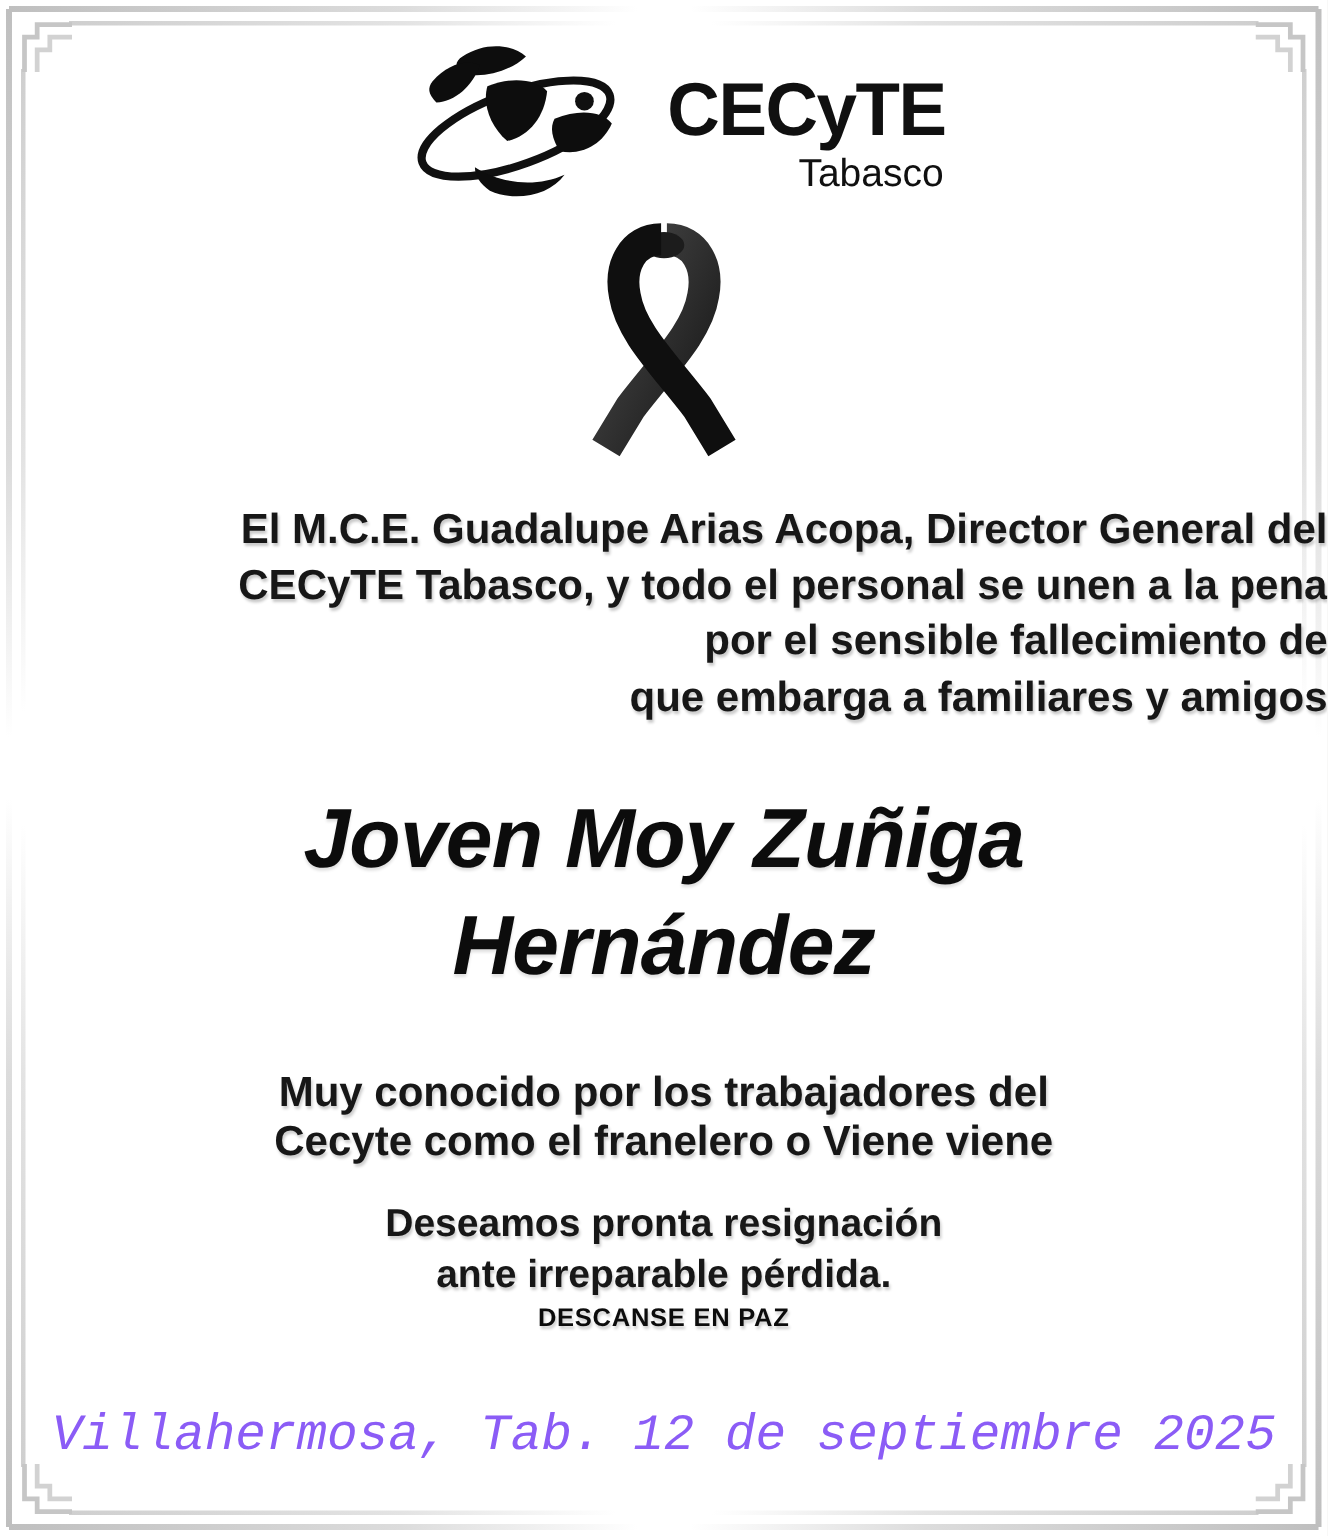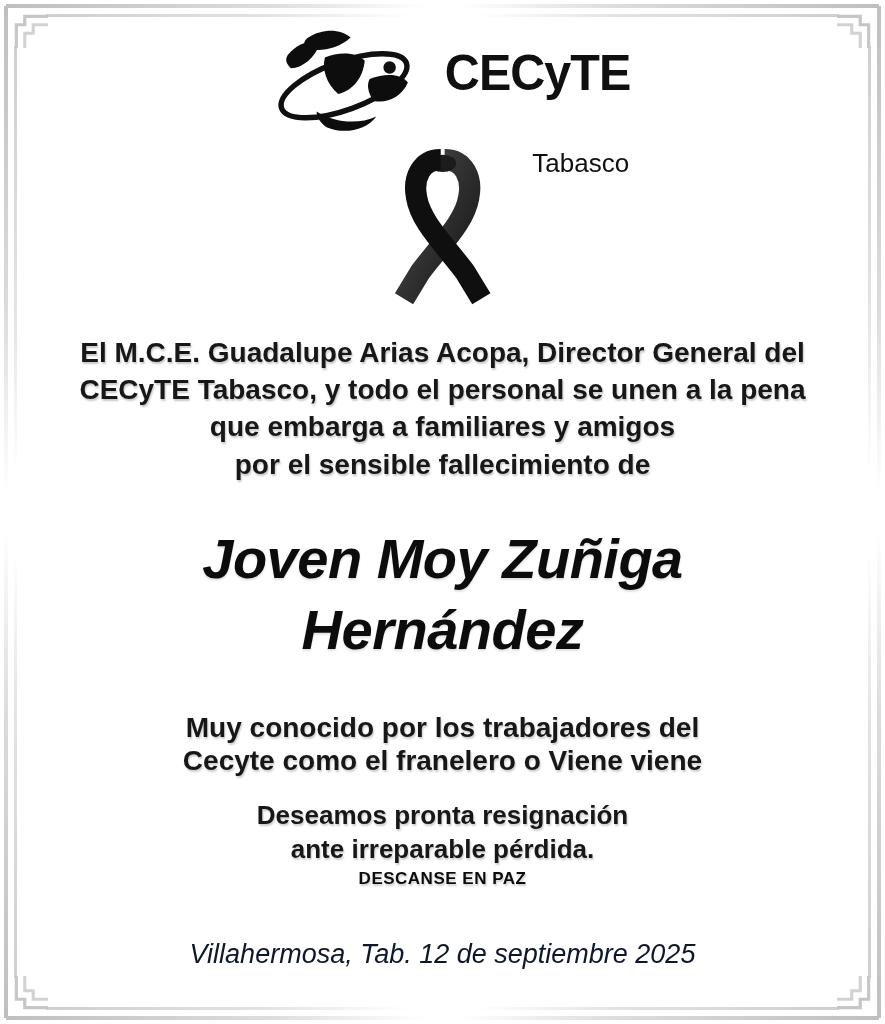--- a/index.html
+++ b/index.html
@@ -40,35 +40,36 @@
   .corner.br{bottom:10px;right:10px;transform:scale(-1,-1);}
 
   
   .content{position:relative;height:100%;text-align:center;}
 
   .logo-row{
     display:flex;align-items:flex-start;justify-content:center;
     padding-top:26px;gap:6px;height:118px;
   }
   .logo-mark{width:184px;height:112px;flex:none;}
-  .logo-text{display:flex;flex-direction:column;align-items:flex-end;padding-top:22px;gap:48px;}
+  .logo-text{display:flex;flex-direction:column;align-items:flex-end;padding-top:22px;}
   .logo-name{
     font-size:50px;font-weight:bold;letter-spacing:-1px;line-height:1;
     transform:scaleX(.97);color:#101010;
   }
   .logo-sub{font-size:26px;font-weight:normal;color:#101010;margin-top:2px;padding-right:4px;margin-left:15px;}
 
   .ribbon-wrap{height:176px;margin-top:2px;}
   .ribbon-wrap svg{height:174px;}
 
   .intro{
     margin-top:12px;
     font-size:28px;font-weight:bold;line-height:1.33;
     color:#171717;
     text-shadow:1px 2px 2px rgba(0,0,0,.22);
+    text-align:right;
   }
   .intro span{display:block;}
 
   .deceased{
     margin-top:40px;
     font-size:56px;font-weight:bold;letter-spacing:-.5px;line-height:1.27;
     color:#0c0c0c;
     text-shadow:0 2px 2px rgba(0,0,0,.12);
     font-style:italic;
   }
@@ -92,24 +93,24 @@
 
   .rip{
     margin-top:2px;
     font-size:17px;font-weight:bold;letter-spacing:.5px;
     color:#0c0c0c;
     text-shadow:1px 2px 2px rgba(0,0,0,.2);
   }
 
   .dateline{
     margin-top:50px;
-    font-family:Liberation Sans, sans-serif;
+    font-family:Liberation Mono, monospace;
     font-style:italic;
-    font-size:27px;
-    color:#0f172a;
+    font-size:34px;
+    color:#8b5cf6;
   }
 </style>
 </head>
 <body>
 
 <div class="poster">
 
   <div class="edge top"></div>
   <div class="edge bottom"></div>
   <div class="edge left"></div>
@@ -164,22 +165,22 @@
         </defs>
         <path d="M72,14 C92,14 101,33 97,53 C93,78 70,100 47,130 L30,158" fill="none" stroke="url(#ribShade)" stroke-width="22"></path>
         <ellipse cx="70" cy="18" rx="14" ry="9" fill="#1c1c1c"></ellipse>
         <path d="M68,14 C48,14 39,33 43,53 C47,78 70,100 93,130 L110,158" fill="none" stroke="#0f0f0f" stroke-width="22"></path>
       </svg>
     </div>
 
     <div class="intro">
       <span>El M.C.E. Guadalupe Arias Acopa, Director General del</span>
       <span>CECyTE Tabasco, y todo el personal se unen a la pena</span>
+      <span>por el sensible fallecimiento de</span>
       <span>que embarga a familiares y amigos</span>
-      <span>por el sensible fallecimiento de</span>
     </div>
 
     <div class="deceased">
       <span>Joven Moy Zuñiga</span>
       <span>Hernández</span>
     </div>
 
     <div class="known">
       <span>Muy conocido por los trabajadores del</span>
       <span>Cecyte como el franelero o Viene viene</span>

